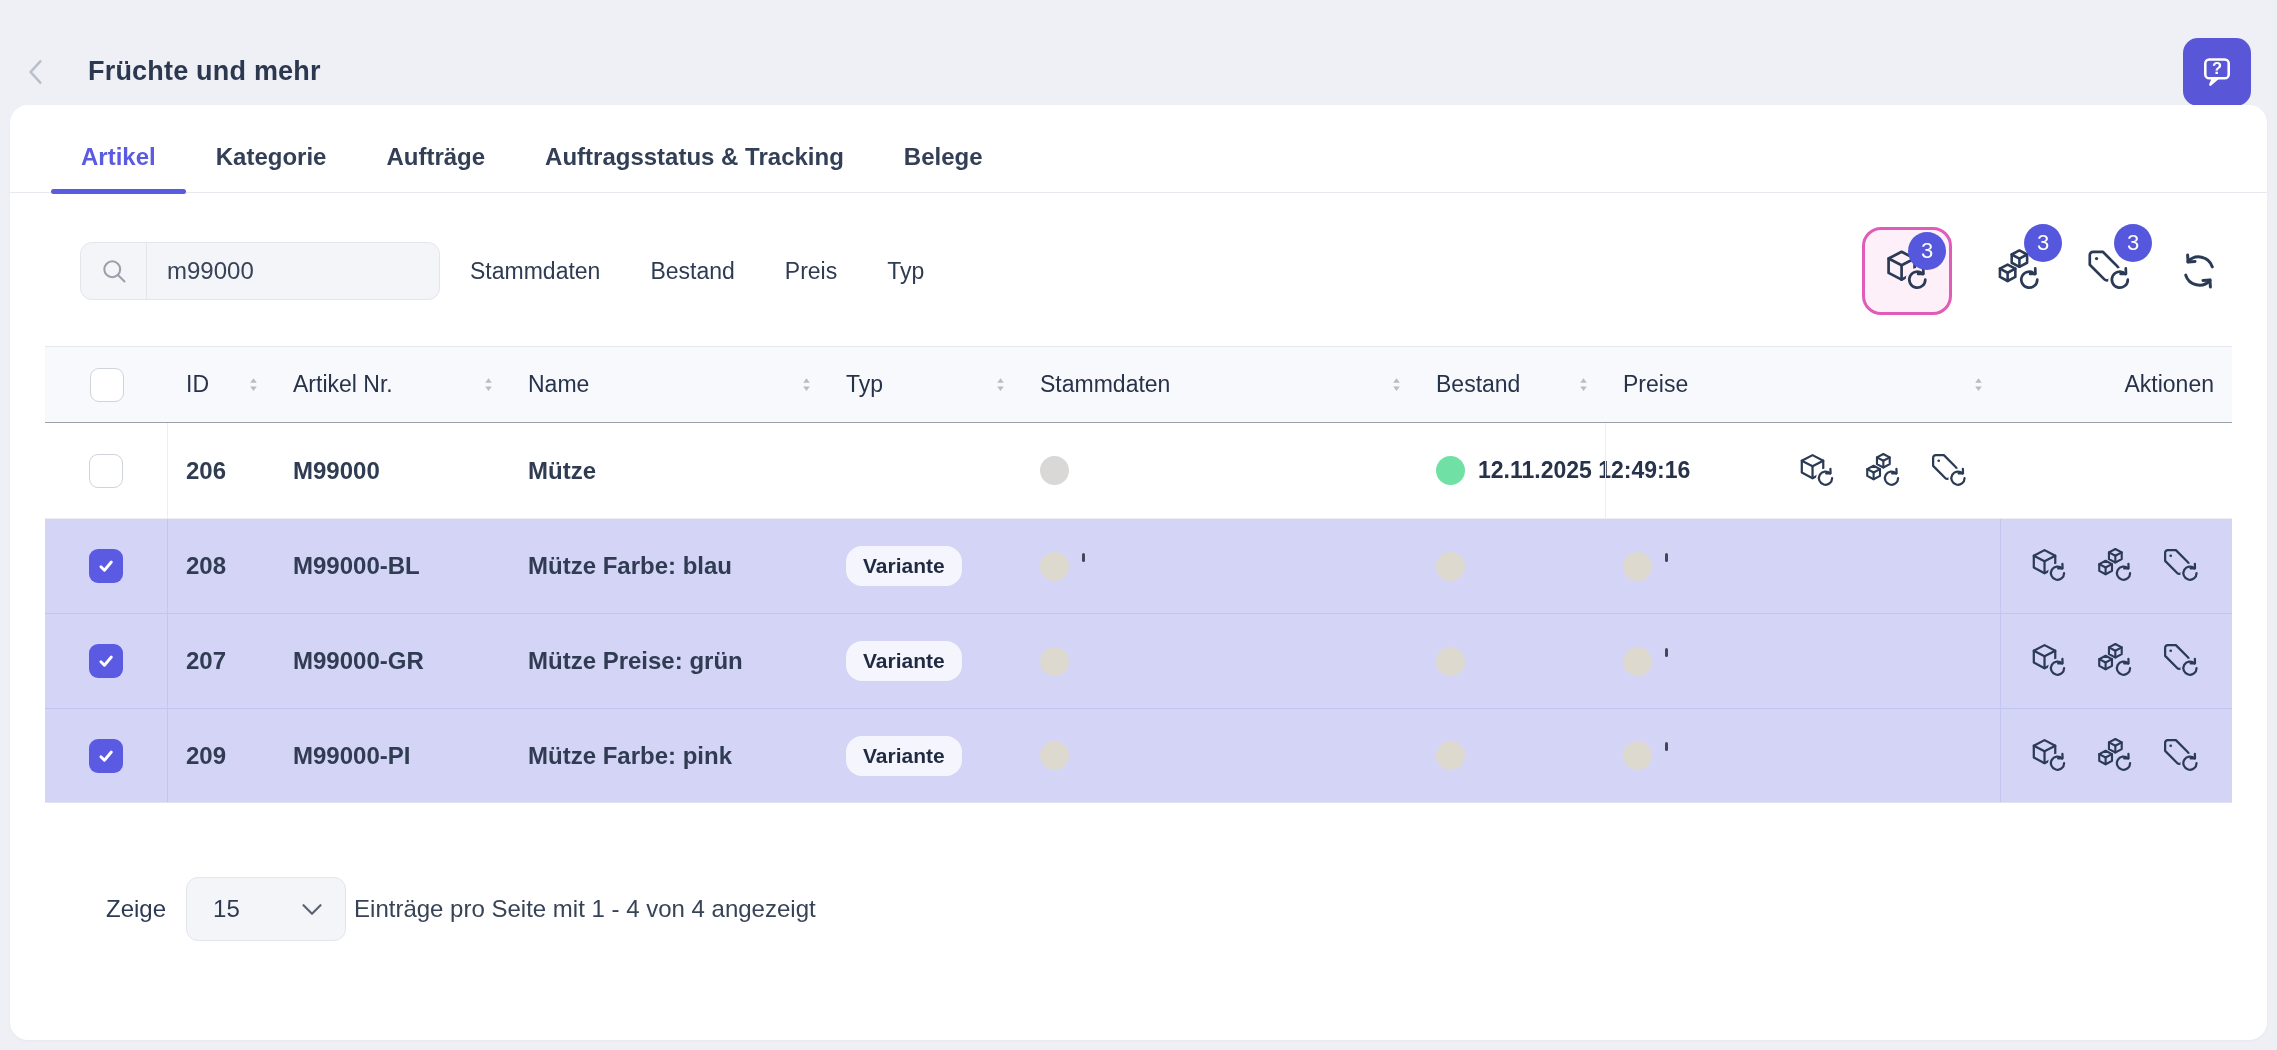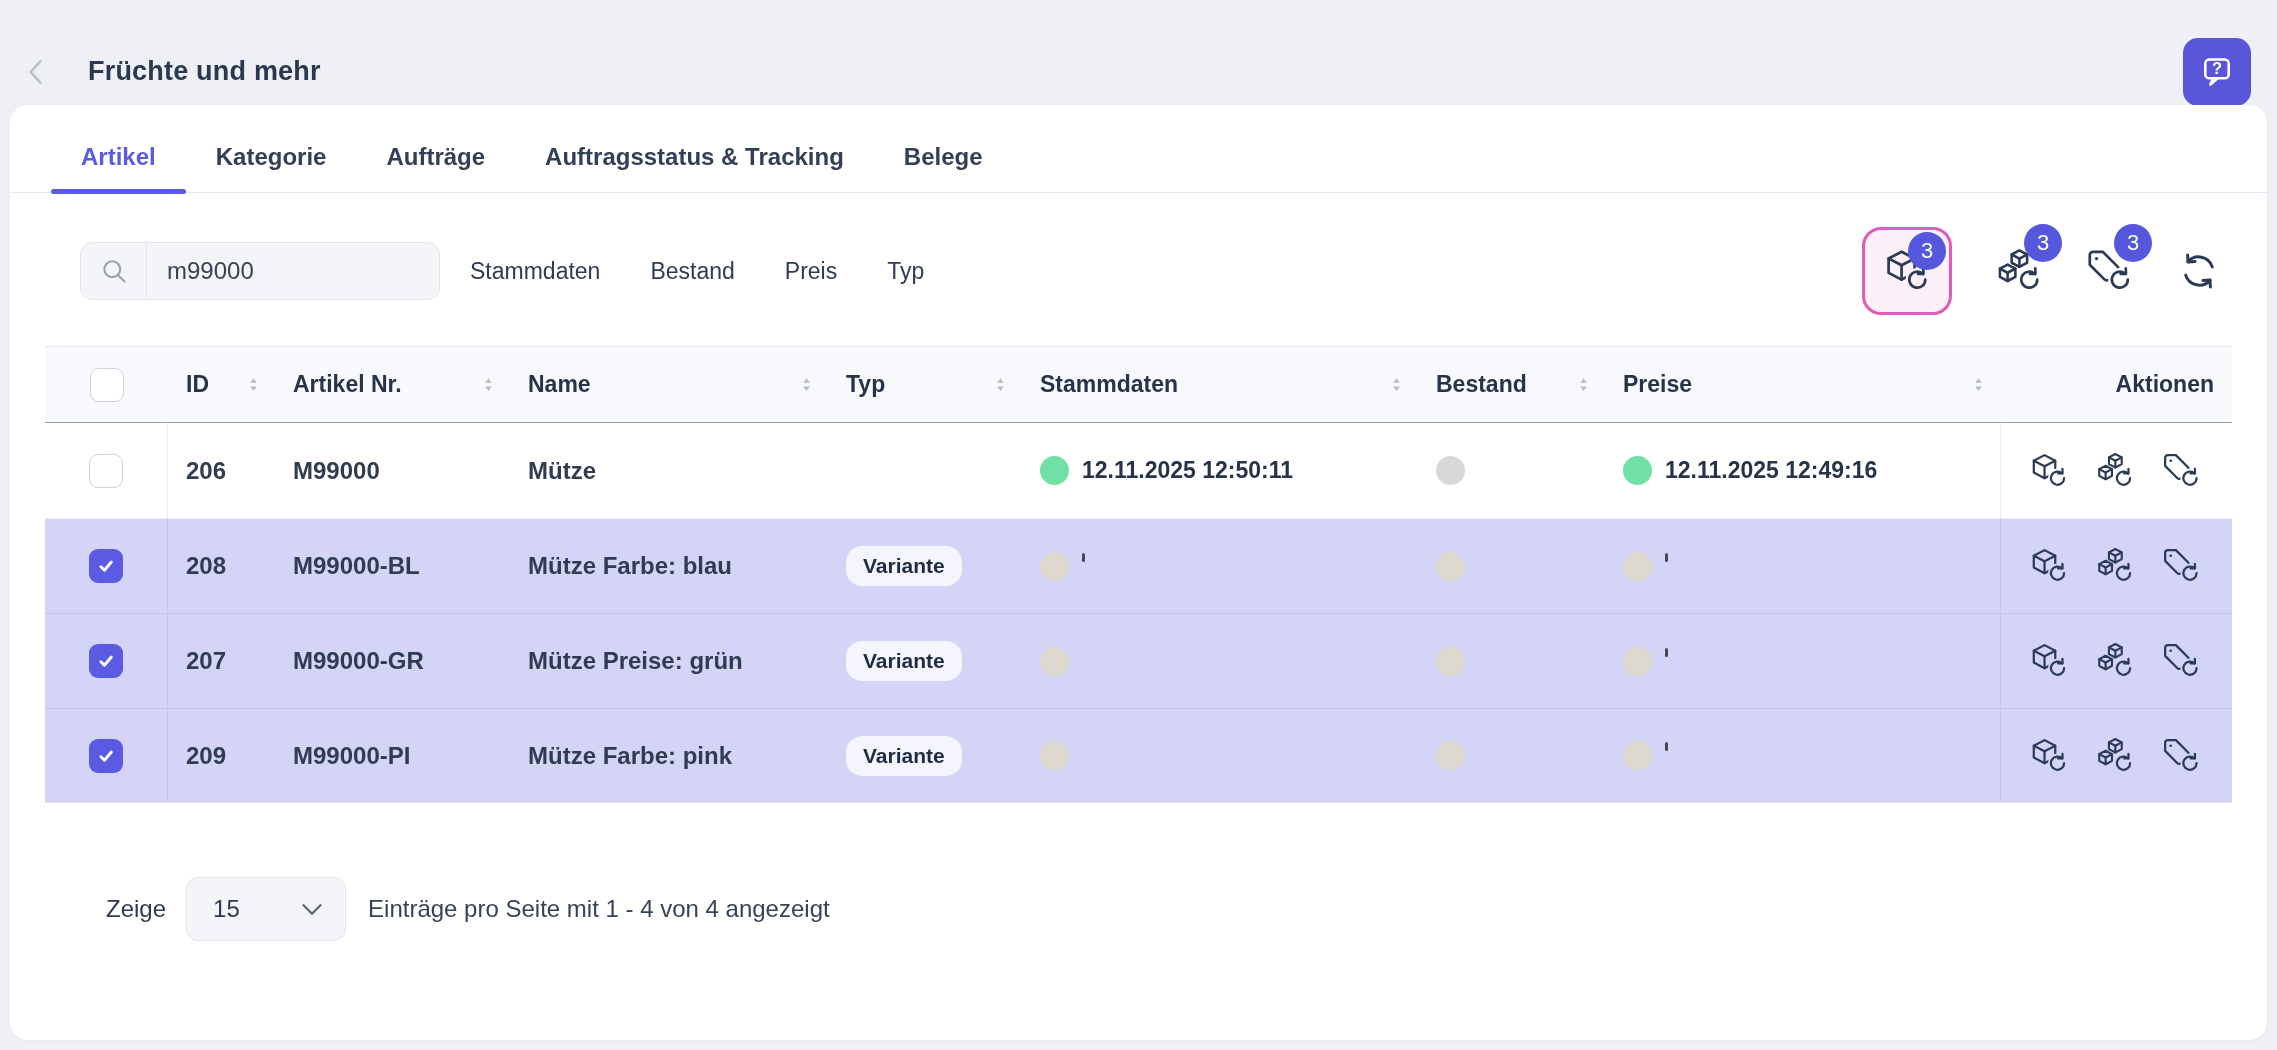--- a/index.html
+++ b/index.html
@@ -46,21 +46,21 @@
   .badge { position:absolute; width:38px; height:38px; border-radius:50%; background:#5558dd; color:#fff;
     font-size:22px; font-weight:500; display:flex; align-items:center; justify-content:center; }
   .sync-primary .badge { top:2px; right:3px; }
   .plain-ic .badge { top:-24px; right:-20px; }
 
   
   .table { margin:31px 35px 0 35px; }
   .thead, .trow { display:grid; grid-template-columns:123px 107px 235px 318px 194px 396px 187px 395px 232px; align-items:center; }
   .thead { height:77px; background:#f8f9fc; border-top:1px solid #e6e8ed; border-bottom:1px solid #9aa0ab; }
   .hcell { display:flex; align-items:center; justify-content:space-between; padding:0 14px 0 18px;
-    font-size:23px; font-weight:700; color:#27334b; cursor:pointer;gap:27px; }
+    font-size:23px; font-weight:400; color:#27334b; cursor:pointer;gap:27px; }
   .hcell.no-sort { justify-content:flex-end; padding-right:18px; cursor:default; }
   .sort-ic { flex:none; margin-left:8px; }
 
   .trow { height:95px; --halo:#ffffff; background:#fff;font-weight:bold; }
   .trow + .trow { border-top:1px solid #eceef4; }
   .trow.selected { background:#d3d4f6; --halo:#d3d4f6; }
   .trow.selected + .trow.selected { border-top-color:#c1c4f1; }
   .trow:last-child { border-bottom:1px solid #e0e2ef; }
   .cell { padding:0 14px 0 18px; font-size:24px; color:#303c52; display:flex; align-items:center; min-width:0; }
   .cell-check { justify-content:center; align-self:stretch; border-right:1px solid #eceef4; padding:0; }
@@ -82,21 +82,21 @@
   .dot-beige { background:#ded9cf; }
   .status-text { margin-left:13px; font-size:23px; color:#27334b; white-space:nowrap; }
   .mini-mark { width:3px; height:9px; border-radius:1.5px; background:#46465a; margin-left:13px; transform:translateY(-9px); }
   .action-btn { background:none; border:none; color:#2b3a55; cursor:pointer; padding:0; }
 
   
   .footer { display:flex; align-items:center; margin:74px 35px 0 35px; padding:0 80px 0 61px; }
   .foot-label { font-size:24px; color:#2e3a52; }
   .select-box { width:160px; height:64px; margin:0 0 0 20px; background:#f4f5f9; border:1px solid #e3e5ec; border-radius:12px;
     display:flex; align-items:center; justify-content:space-between; padding:0 22px 0 26px; font-size:24px; color:#2e3a52; cursor:pointer; }
-  .entries-text { margin-left:22px; font-size:24px; color:#374357; }
+  .entries-text { margin-left:8px; font-size:24px; color:#374357; }
   .foot-right { margin-left:auto; display:flex; align-items:center; }
   .of-text { margin-left:25px; font-size:24px; color:#2e3a52; }
   .vdivider { width:1px; height:66px; background:#e4e6ec; margin:0 40px 0 58px; }
   .pg-arrow { background:none; border:none; color:#33415c; cursor:pointer; padding:6px; }
   .pg-arrow + .pg-arrow { margin-left:22px; }
   .chev-muted { color:#5a6374; }
 </style>
 </head>
 <body>
 
@@ -306,25 +306,20 @@
               <svg width="20" height="20" viewBox="0 0 18 18">
                 <use href="#sym-check"></use>
               </svg>
             </span>
       </div>
       <div class="cell">206</div>
       <div class="cell">M99000</div>
       <div class="cell">Mütze</div>
       <div class="cell"></div>
       <div class="cell">
-        <span class="dot dot-green"></span>
-        <span class="status-text">12.11.2025 12:50:11</span>
-
-      </div>
-      <div class="cell">
         <span class="dot dot-gray"></span>
 
       </div>
       <div class="cell">
         <span class="dot dot-green"></span>
         <span class="status-text">12.11.2025 12:49:16</span>
 
       </div>
       <div class="cell cell-actions">
         <button class="action-btn">

